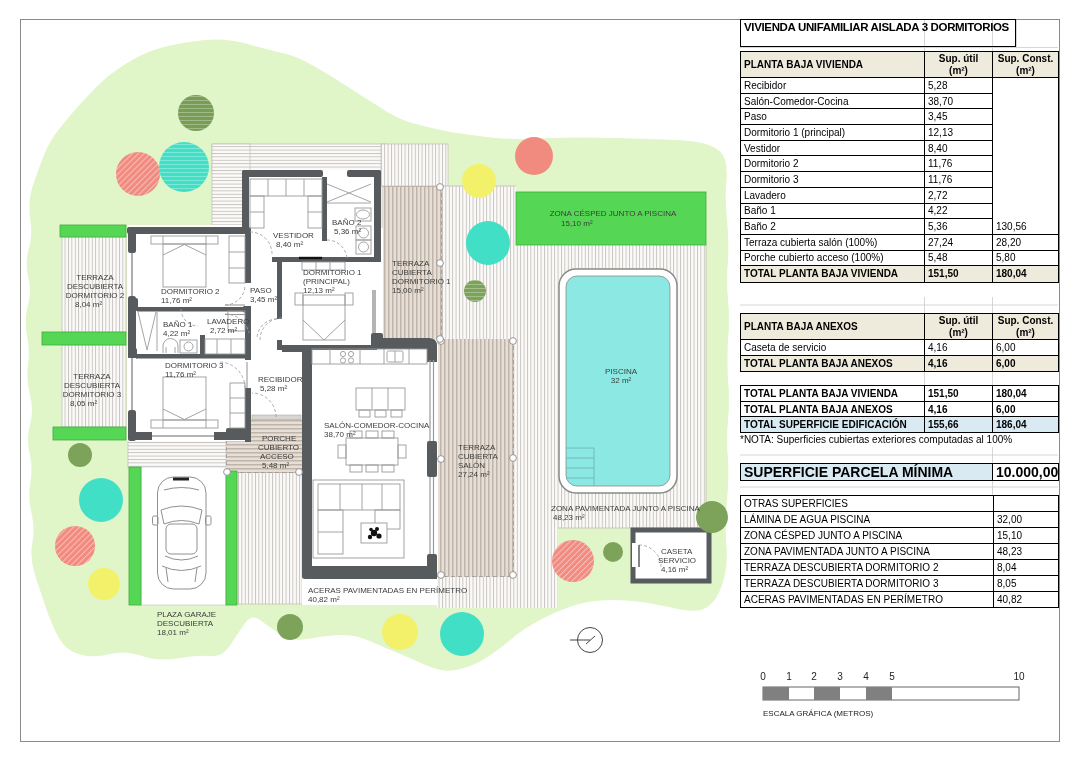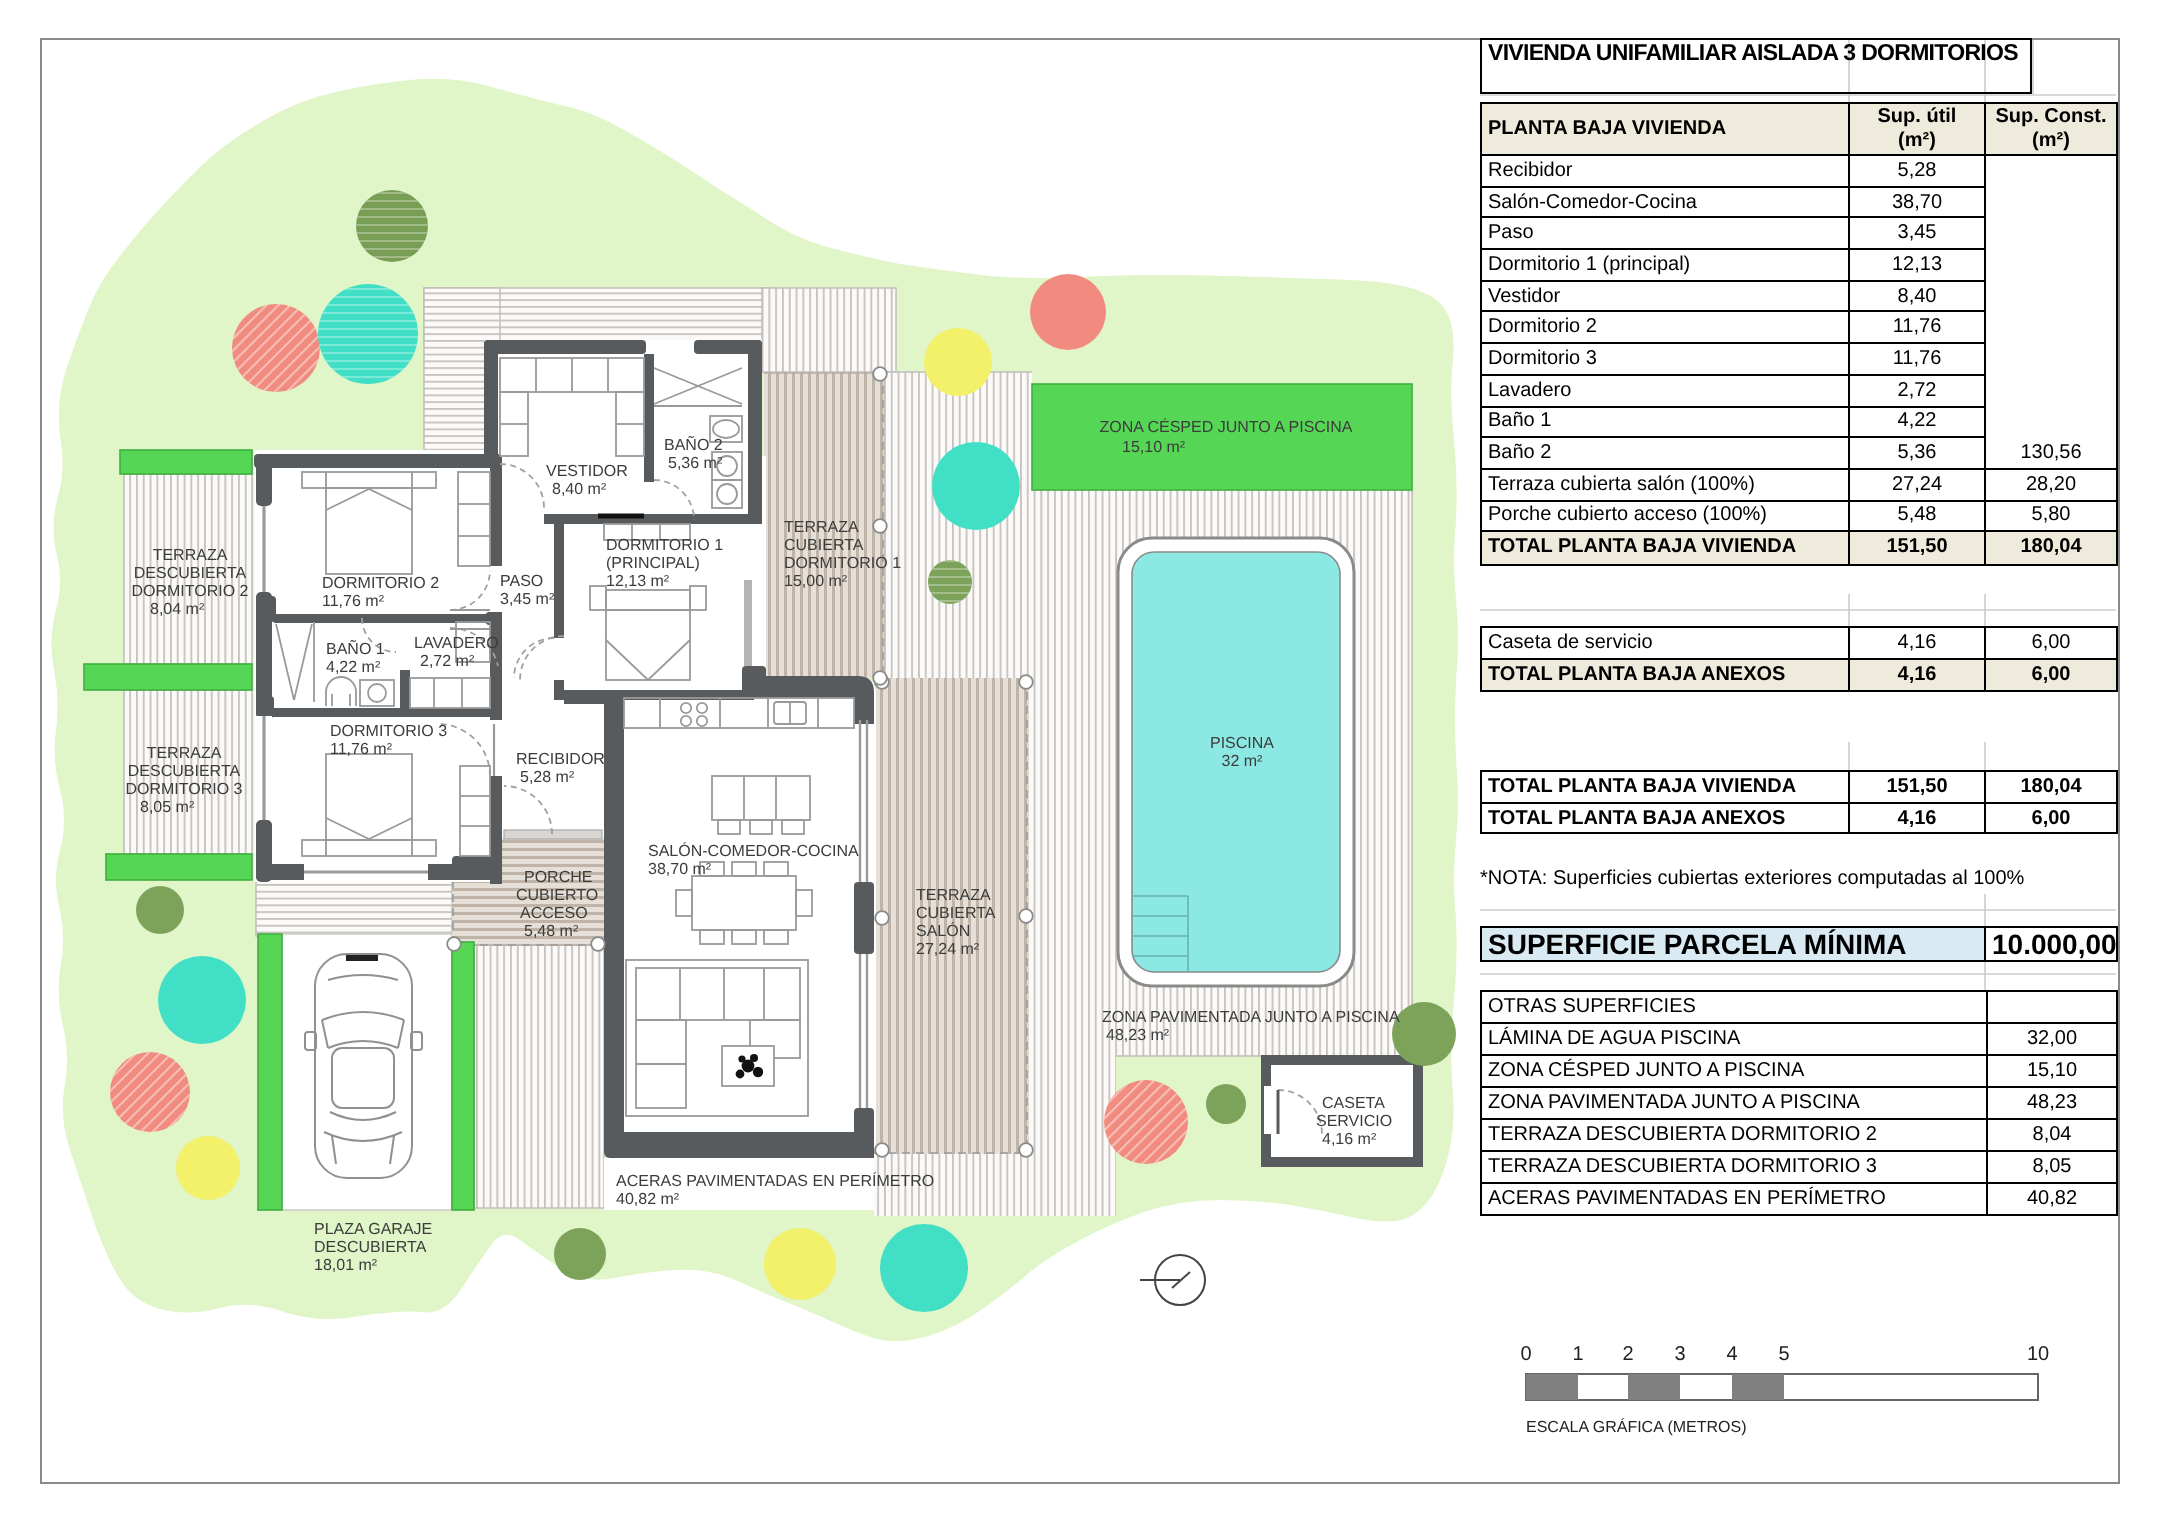--- a/index.html
+++ b/index.html
@@ -1,20 +1,20 @@
 <!DOCTYPE html>
 <html><head>
 <meta charset="utf-8">
 <style>
 html,body{margin:0;padding:0;background:#fff;}
 #page{position:relative;width:1080px;height:763px;font-family:"Liberation Sans",sans-serif;overflow:hidden;background:#fff;}
 #plan{position:absolute;left:0;top:0;}
 .tbl{position:absolute;border-collapse:collapse;table-layout:fixed;font-family:"Liberation Sans",sans-serif;}
 .tbl td{border:1px solid #000;padding:0 3px;overflow:hidden;white-space:nowrap;}
-.num{text-align:center;}
+.num{text-align:left;}
 .hdr{background:#efebdc;font-weight:bold;}
 .blu{background:#d9eaf3;}
 .nb{border-top:none!important;border-bottom:none!important;}
 .bb{border-top:none!important;margin-left:33px;}
 </style>
 </head>
 <body>
 <div id="page">
 <svg id="plan" width="1080" height="763" viewBox="0 0 1080 763">
 <defs>
@@ -684,20 +684,25 @@
 </tbody>
     </table>
 
 <table class="tbl" style="left:740px;top:313px;width:318px;font-size:10px;">
 <colgroup>
         <col style="width:184px">
         <col style="width:68px">
         <col style="width:66px">
       </colgroup>
 <tbody>
+        <tr style="height:26px">
+          <td class="hdr">PLANTA BAJA ANEXOS</td>
+          <td class="hdr" style="text-align:center;line-height:12px;">Sup. útil<br>(m²)</td>
+          <td class="hdr" style="text-align:center;line-height:12px;">Sup. Const.<br>(m²)</td>
+        </tr>
 <tr style="height:16px">
           <td>Caseta de servicio</td>
           <td class="num">4,16</td>
           <td class="num">6,00</td>
         </tr>
 <tr style="height:16px">
           <td class="hdr">TOTAL PLANTA BAJA ANEXOS</td>
           <td class="hdr num">4,16</td>
           <td class="hdr num">6,00</td>
         </tr>
@@ -714,20 +719,25 @@
         <tr style="height:15.7px">
           <td>TOTAL PLANTA BAJA VIVIENDA</td>
           <td class="num">151,50</td>
           <td class="num">180,04</td>
         </tr>
 <tr style="height:15.7px">
           <td>TOTAL PLANTA BAJA ANEXOS</td>
           <td class="num">4,16</td>
           <td class="num">6,00</td>
         </tr>
+<tr style="height:15.7px">
+          <td class="blu">TOTAL SUPERFICIE EDIFICACIÓN</td>
+          <td class="blu num">155,66</td>
+          <td class="blu num">186,04</td>
+        </tr>
 </tbody>
     </table>
 
 <div style="position:absolute;left:740px;top:434px;font-size:10px;">*NOTA: Superficies cubiertas exteriores computadas al 100%</div>
 
 <table class="tbl" style="left:740px;top:463px;width:318px;font-size:14px;font-weight:bold;">
 <colgroup>
         <col style="width:252px">
         <col style="width:66px">
       </colgroup>

